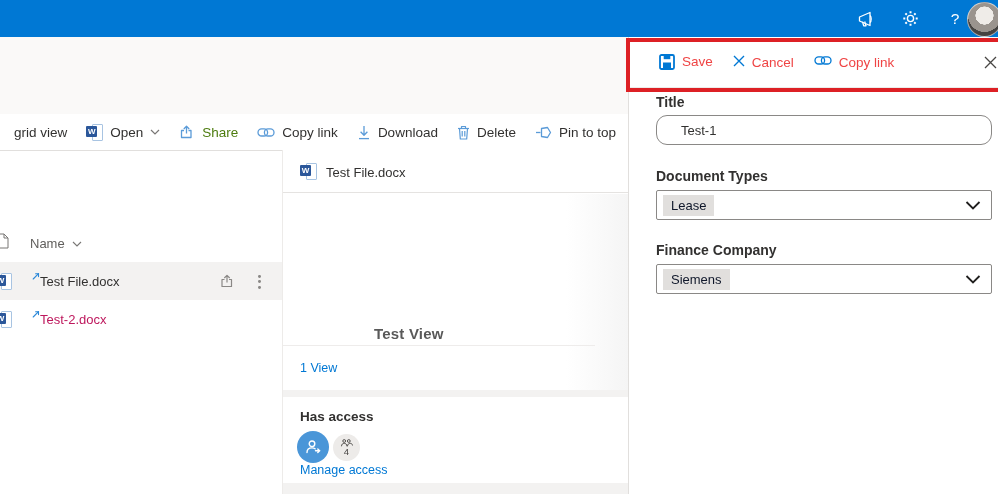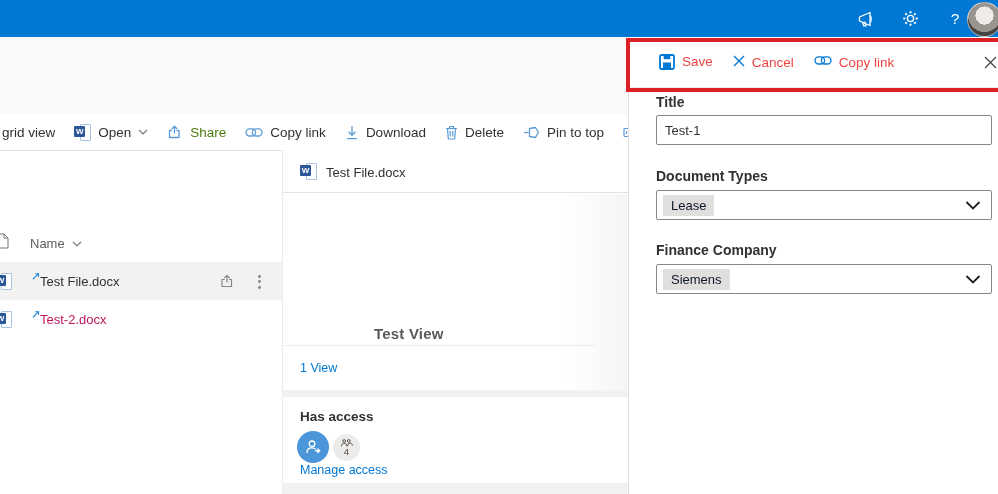--- a/index.html
+++ b/index.html
@@ -22,21 +22,21 @@
   .si-mega{left:854px}.si-gear{left:899px}
   .si-help{left:944px;font-size:15.5px;font-weight:400}
   .avatar{position:absolute;left:967px;top:2px;width:33px;height:33px;border-radius:50%;
     background:radial-gradient(circle at 50% 38%,#efece8 0 34%,#9a948e 35% 62%,#454341 63% 100%);
     border:1px solid rgba(255,255,255,.55);cursor:pointer}
 
   
   .grayband{position:absolute;left:0;top:37px;width:628px;height:77px;background:#faf9f8}
   .cmdbar{position:absolute;left:0;top:114px;width:628px;height:37px;background:#fff;
     border-bottom:1px solid #e1dfdd;box-sizing:border-box;display:flex;align-items:center;gap:19px;
-    padding-left:2px;overflow:hidden;white-space:nowrap}
+    padding-left:14px;overflow:hidden;white-space:nowrap}
   .cmd{display:flex;align-items:center;gap:7px;color:#323130;font-size:13.5px;flex:none;cursor:pointer}
   .cicon{color:#5b9bd8}
 
   
   .word-icon{position:relative;width:17px;height:16px;display:inline-block;flex:none}
   .word-icon .page{position:absolute;left:6px;top:0;width:9px;height:15px;background:#fff;border:1px solid #a8c4e2;border-radius:1px}
   .word-icon .wsq{position:absolute;left:0;top:2px;width:11px;height:11px;background:#2b579a;color:#fff;
     font-size:8px;font-weight:bold;line-height:11px;text-align:center;border-radius:1px}
 
   
@@ -78,21 +78,21 @@
 
   
   .panel{position:absolute;left:628px;top:37px;width:370px;height:457px;background:#fff;border-left:1px solid #e1dfdd;box-sizing:border-box}
   .p-toolbar{position:absolute;left:0;top:0;width:100%;height:51px;border-bottom:1px solid #edebe9;box-sizing:border-box;
     display:flex;align-items:center;gap:20px;padding-left:30px}
   .ptool{display:flex;align-items:flex-start;gap:7px;color:#ef4444;font-size:13.5px;cursor:pointer}
   .p-close{position:absolute;right:1px;top:19px;cursor:pointer}
   .f-label{position:absolute;left:27px;font-size:14px;font-weight:bold;color:#323130}
   .lab-title{top:57px}.lab-dt{top:131px}.lab-fc{top:205px}
   .ti{position:absolute;left:27px;top:78px;width:336px;height:30px;box-sizing:border-box;border:1px solid #8a8886;
-    border-radius:2px;padding:0 8px;font-family:inherit;font-size:13px;color:#323130;outline:none;background:#fff}
+    border-radius:11px;padding:0 24px;font-family:inherit;font-size:13px;color:#323130;outline:none;background:#fff}
   .dd{position:absolute;left:27px;width:336px;height:30px;box-sizing:border-box;border:1px solid #8a8886;border-radius:2px;
     display:flex;align-items:center;justify-content:space-between;padding:0 10px 0 6px;cursor:pointer;background:#fff}
   .dd-dt{top:153px}.dd-fc{top:227px}
   .tag{background:#e1dfdd;padding:3px 8px;font-size:13px;color:#0f172a}
 
   
   .redbox{position:absolute;left:626px;top:38px;width:378px;height:54px;border:4px solid #dd2025;
     box-sizing:border-box;z-index:20;pointer-events:none}
 </style>
 </head>

